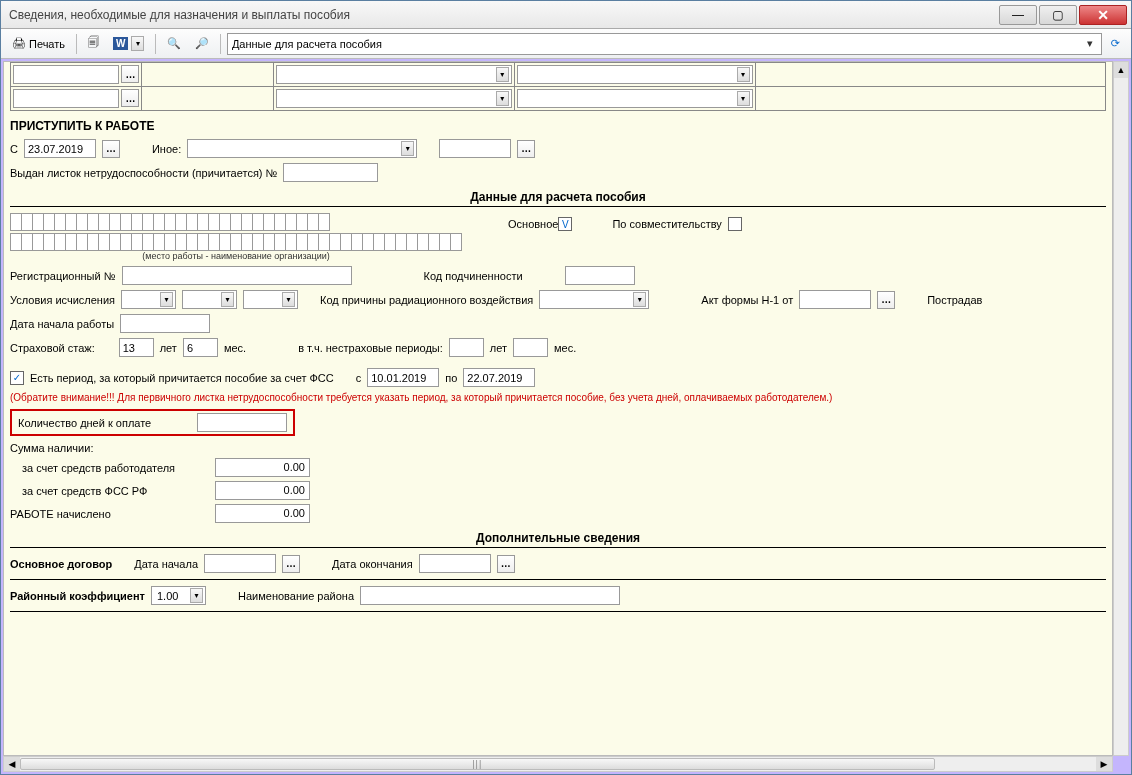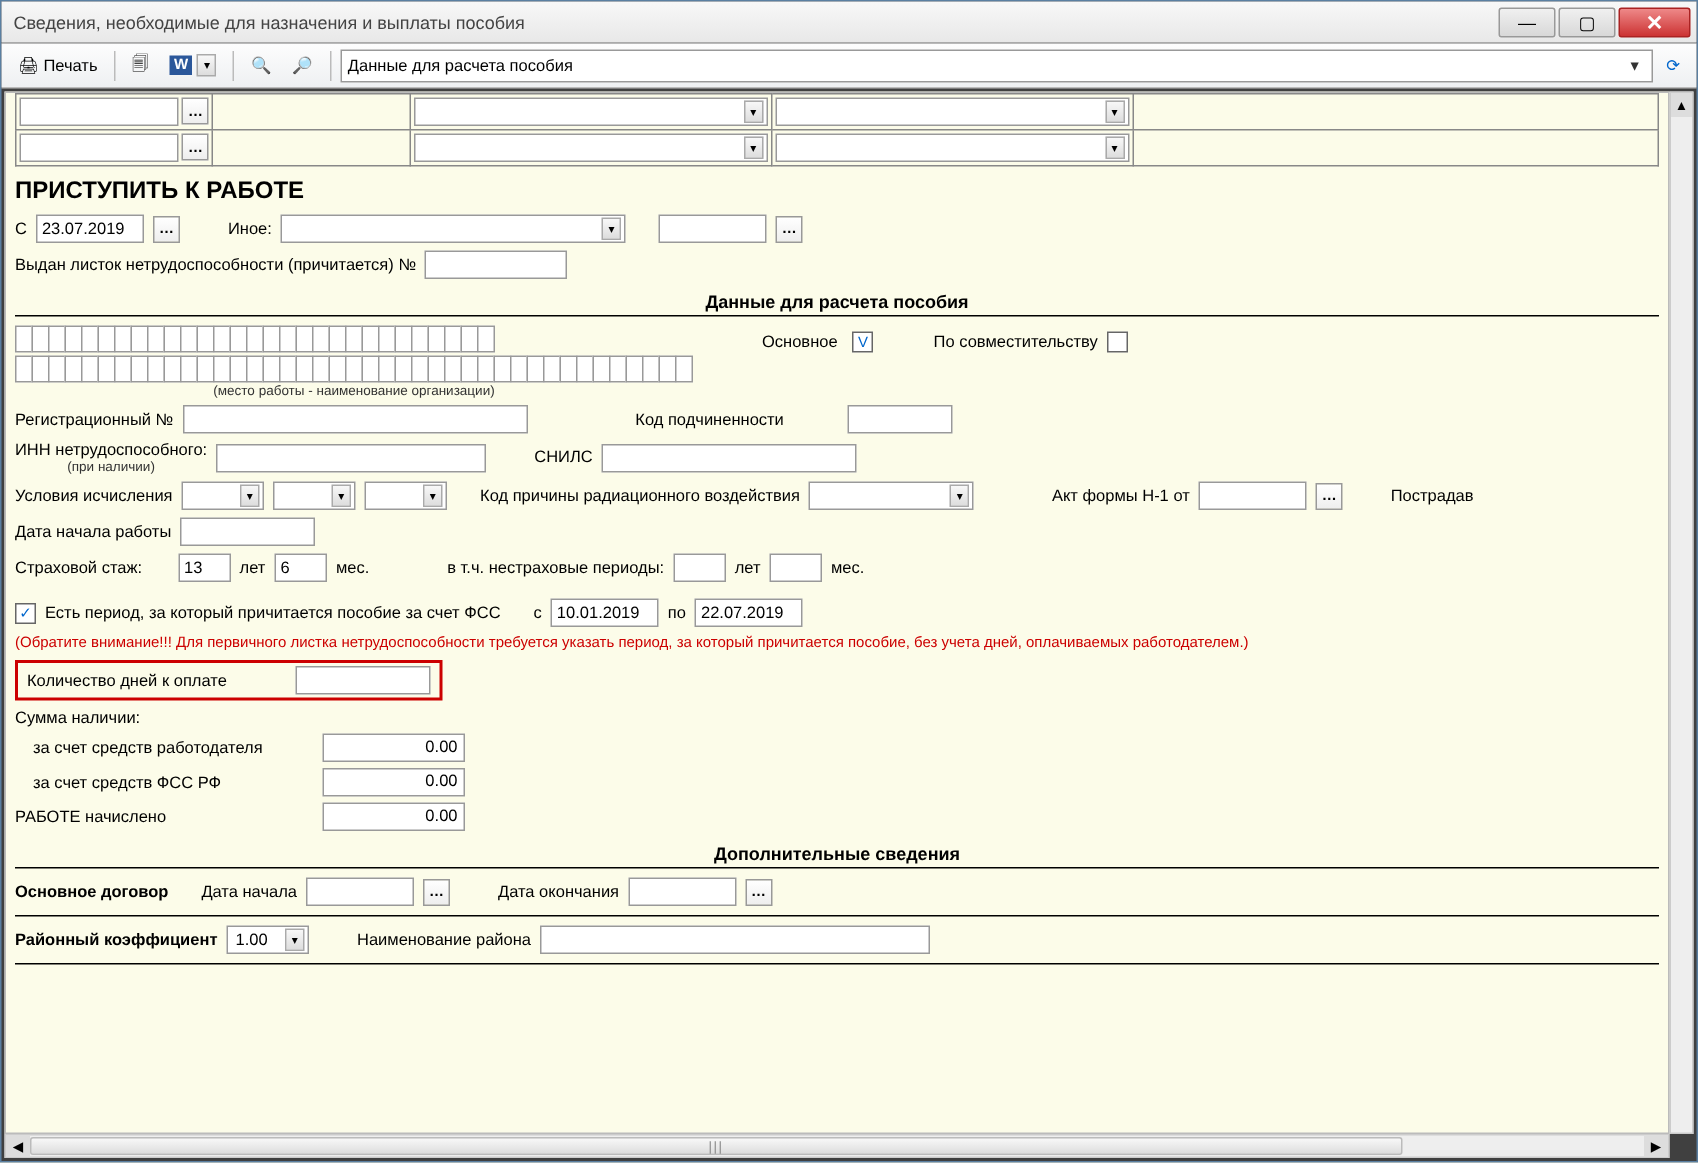--- a/index.html
+++ b/index.html
@@ -1,18 +1,18 @@
 <!DOCTYPE html>
 <html><head>
 <meta charset="utf-8">
 <style>
 * { box-sizing: border-box; margin: 0; padding: 0; }
 body { font-family: Arial, sans-serif; font-size: 11px; background: #d4e4f0; overflow: hidden; }
 
-.window { width: 1132px; height: 775px; display: flex; flex-direction: column; background: #404040; border: 1px solid #5a7fa1; }
+.window { width: 1132px; height: 775px; display: flex; flex-direction: column; background: #c4b5fd; border: 1px solid #5a7fa1; }
 
 .titlebar { height: 28px; background: linear-gradient(#f8f8f8, #e8e8e8); display: flex; align-items: center; padding: 0 4px; border-bottom: 1px solid #aaa; }
 .titlebar-title { color: #444; font-size: 12px; flex: 1; padding-left: 4px; }
 .win-btns { display: flex; gap: 2px; }
 .win-btn { width: 38px; height: 20px; background: linear-gradient(#f0f0f0, #d8d8d8); border: 1px solid #999; border-radius: 2px; display: flex; align-items: center; justify-content: center; font-size: 12px; cursor: pointer; }
 .win-btn.close { background: linear-gradient(#e88, #c33); color: #fff; border-color: #a22; width: 48px; font-size: 14px; font-weight: bold; }
 
 .toolbar { height: 30px; background: linear-gradient(#fdfdfd, #eef0f2); border-bottom: 1px solid #bbb; display: flex; align-items: center; padding: 2px 6px; gap: 4px; }
 .tb-btn { height: 22px; padding: 0 4px; display: flex; align-items: center; gap: 3px; border: 1px solid transparent; border-radius: 2px; cursor: pointer; }
 .tb-sep { width: 1px; height: 20px; background: #bbb; margin: 0 2px; }
@@ -28,21 +28,21 @@
 .hscroll-track { flex: 1; position: relative; }
 .hscroll-thumb { position: absolute; left: 0; width: 85%; top: 1px; bottom: 1px; background: linear-gradient(#f8f8f8,#ddd); border: 1px solid #bbb; border-radius: 2px; display:flex; align-items:center; justify-content:center; color:#888; font-size:9px; letter-spacing:1px; }
 
 .form-area { padding: 0 6px 8px 6px; }
 
 
 .grid-table { width: 100%; border-collapse: collapse; margin-bottom: 8px; }
 .grid-table td { border: 1px solid #888; height: 24px; background: #fcfce9; padding: 1px 2px; }
 .more-btn { width: 18px; height: 18px; border: 1px solid #999; background: linear-gradient(#fff,#eee); display: inline-flex; align-items: center; justify-content: center; font-weight: bold; font-size: 10px; cursor: pointer; }
 
-.section-title { font-weight: bold; font-size: 16px; margin: 4px 0 6px 0; color: #000; }
+.section-title { font-weight: bold; font-size: 12px; margin: 4px 0 6px 0; color: #000; }
 .section-header { text-align: center; font-weight: bold; font-size: 12px; border-bottom: 1px solid #000; padding-bottom: 2px; margin: 8px 0 6px 0; }
 
 .row { display: flex; align-items: center; gap: 6px; margin-bottom: 5px; flex-wrap: wrap; }
 .lbl { white-space: nowrap; }
 .inp { height: 19px; border: 1px solid #999; background: #fff; padding: 0 3px; display: inline-flex; align-items: center; }
 .inp-date { width: 72px; text-align: center; }
 .combo { height: 19px; border: 1px solid #999; background: #fff; display: inline-flex; align-items: center; justify-content: flex-end; padding: 0 2px; }
 .combo-dd { width: 13px; height: 15px; background: linear-gradient(#f8f8f8,#ddd); border: 1px solid #aaa; text-align: center; font-size: 8px; line-height: 13px; }
 
 .cellstrip { display: flex; }
@@ -249,50 +249,40 @@
                 <div class="c"></div>
                 <div class="c"></div>
                 <div class="c"></div>
                 <div class="c"></div>
                 <div class="c"></div>
                 <div class="c"></div>
             </div>
             <div class="under-note">(место работы - наименование организации)</div>
           </div>
           <div style="flex:1;display:flex;gap:40px;padding-left:40px;padding-top:4px">
-            <div style="display:flex;gap:10px;align-items:center">
+            <div style="display:flex;gap:0;align-items:center">
               <span class="lbl">Основное</span>
               <span class="chk">V</span>
             </div>
             <div style="display:flex;gap:6px;align-items:center">
               <span class="lbl">По совместительству</span>
               <span class="chk"></span>
             </div>
           </div>
         </div>
 
         <div class="row">
           <span class="lbl">Регистрационный №</span>
           <span class="inp" style="width:230px"></span>
           <span style="width:60px"></span>
           <span class="lbl">Код подчиненности</span>
           <span style="width:30px"></span>
           <span class="inp" style="width:70px"></span>
         </div>
 
-        <div class="row">
-          <div>
-            <span class="lbl">ИНН нетрудоспособного:</span><br>
-            <span class="under-note" style="display:block;text-align:center">(при наличии)</span>
-          </div>
-          <span class="inp" style="width:180px"></span>
-          <span style="width:20px"></span>
-          <span class="lbl">СНИЛС</span>
-          <span class="inp" style="width:170px"></span>
-        </div>
 
         <div class="row">
           <span class="lbl">Условия исчисления</span>
           <div class="combo" style="width:55px">
               <span class="combo-dd">▾</span>
             </div>
           <div class="combo" style="width:55px">
               <span class="combo-dd">▾</span>
             </div>
           <div class="combo" style="width:55px">

